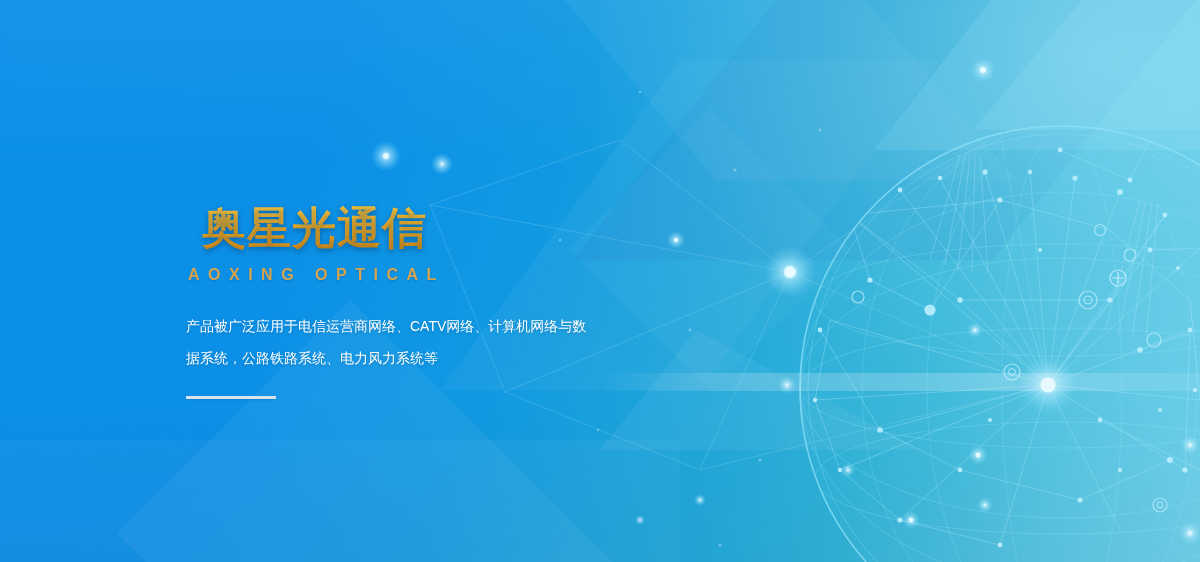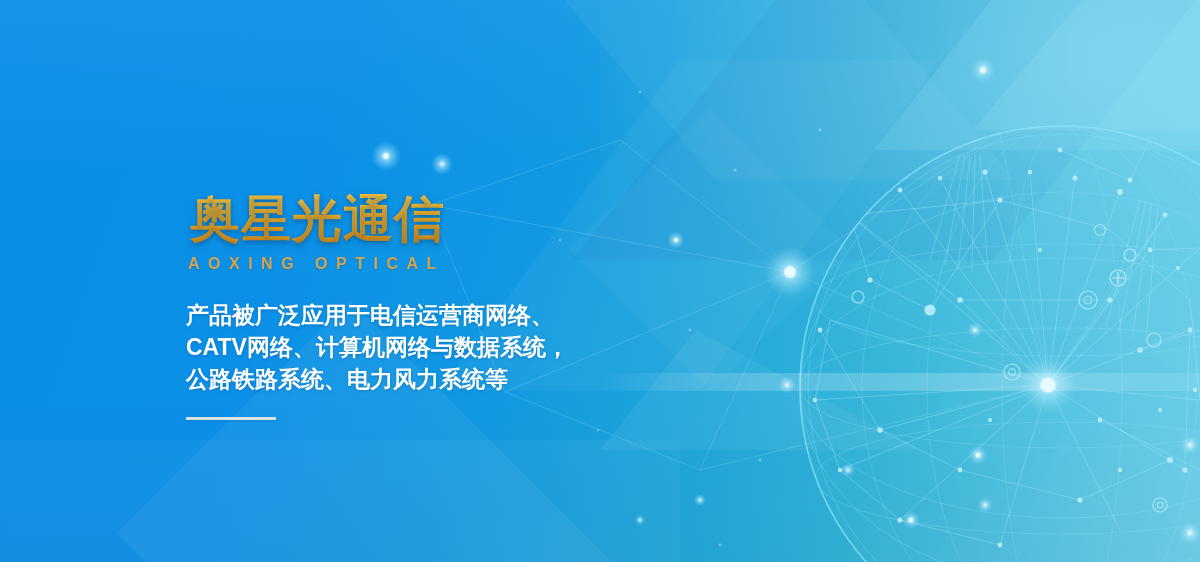--- a/index.html
+++ b/index.html
@@ -139,46 +139,46 @@
   }
 
   
   .content {
     position: absolute;
     left: 186px;
     top: 190px;
     width: 520px;
   }
   .brand-title {
-    font-size: 50px;
+    font-size: 44px;
     line-height: 1;
     font-weight: 700;
     letter-spacing: 1px;
-    margin: 4px;
+    margin: 16px;
     background: linear-gradient(180deg, #fcc63a 0%, #f7ad1c 48%, #e8910a 100%);
     -webkit-background-clip: text;
     background-clip: text;
     color: #f5a81c;
     -webkit-text-fill-color: transparent;
     text-shadow: 0 2px 4px rgba(0,55,105,0.28);
     filter: drop-shadow(0 2px 3px rgba(0,50,100,0.25));
   }
   .brand-sub {
     margin: 11px 0 0 2px;
     font-size: 16px;
     font-weight: 700;
     letter-spacing: 8.5px;
     color: #d6a44e;
     text-shadow: 0 1px 2px rgba(0,55,105,0.25);
   }
   .brand-desc {
     margin: 26px 0 0 0;
     width: 404px;
-    font-size: 23px;
-    font-weight: 700;
+    font-size: 14px;
+    font-weight: 400;
     line-height: 32px;
     color: #ffffff;
     text-shadow: 0 1px 3px rgba(0,60,110,0.30);
   }
   .divider {
     margin-top: 22px;
     width: 90px;
     height: 3px;
     background: #d9e4ea;
     box-shadow: 0 1px 2px rgba(0,50,100,0.18);

